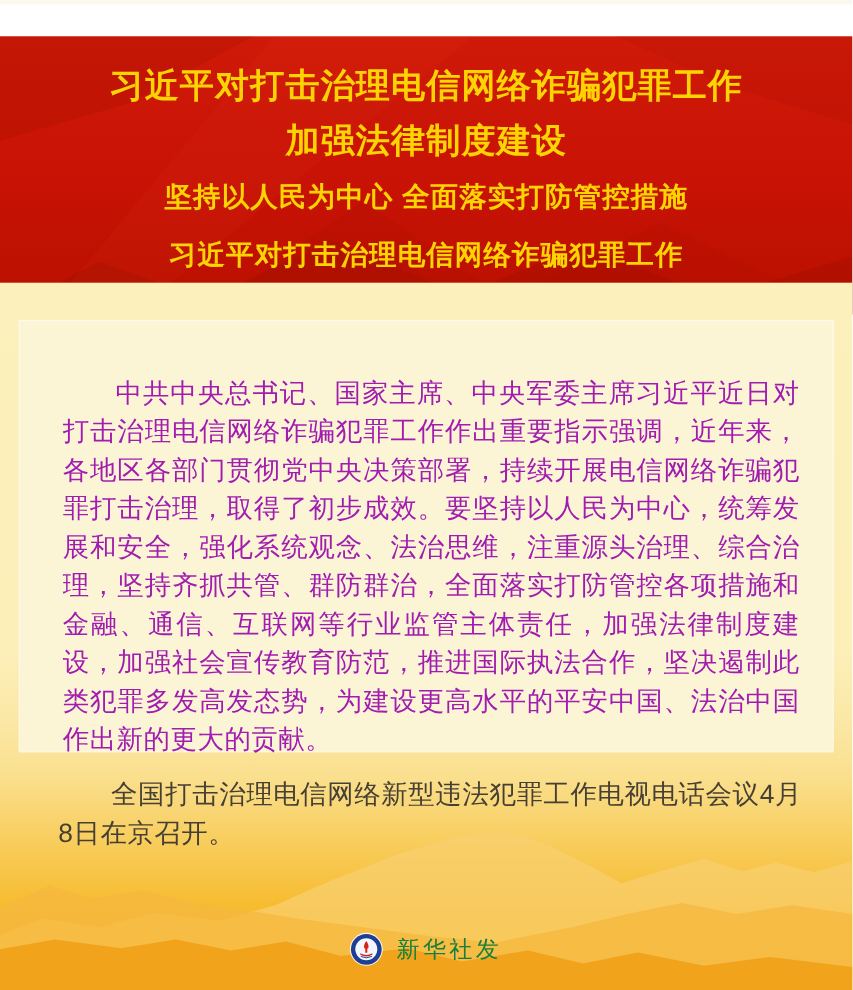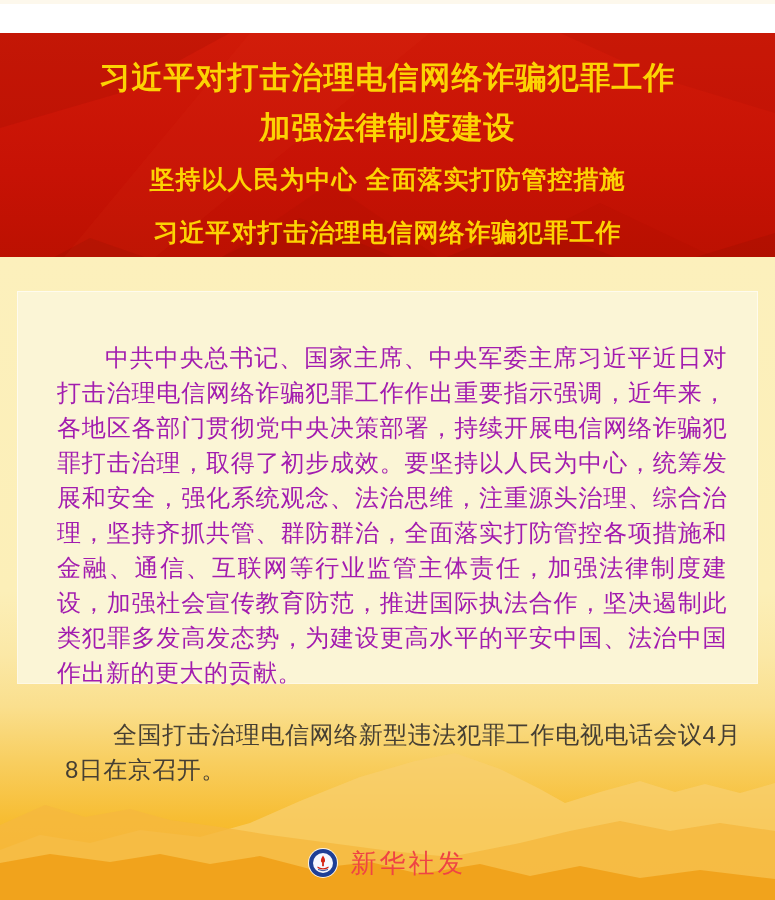--- a/index.html
+++ b/index.html
@@ -34,39 +34,39 @@
   .article-panel{
     position:absolute;left:18px;top:292px;width:739px;height:391px;
     background:#fbf5d6;box-shadow:0 0 0 1px rgba(255,255,255,.75);
     box-sizing:border-box;padding:44px 26px 0 35px;z-index:3;
   }
   .article-panel p{
     margin:4px;font-size:24px;line-height:35px;color:#a21caf;
     text-align:justify;text-indent:2em;letter-spacing:0.5px;
   }
   .followup{
-    position:absolute;left:53px;top:705px;width:676px;margin:12px;
+    position:absolute;left:53px;top:705px;width:676px;margin:0;
     font-size:24px;line-height:35px;color:#463f33;text-align:justify;
     text-indent:2em;letter-spacing:0.5px;z-index:4;
   }
   
   .credit{
     position:absolute;left:0;top:845px;width:775px;height:36px;
     display:flex;align-items:center;justify-content:center;gap:14px;z-index:5;
   }
   .emblem{
     width:28px;height:28px;border-radius:50%;background:#1e3f96;
     display:flex;align-items:center;justify-content:center;
     box-shadow:0 0 0 1px rgba(255,255,255,.85);flex:0 0 auto;
   }
   .emblem-core{
     width:20px;height:20px;border-radius:50%;background:#f4f7ff;
     display:flex;align-items:center;justify-content:center;overflow:hidden;
   }
-  .credit-text{font-size:26px;color:#ef4444;letter-spacing:3px;}
+  .credit-text{font-size:21px;color:#15803d;letter-spacing:3px;}
 </style>
 </head>
 <body>
 
 <div class="poster">
 
   <div class="top-strip"></div>
 
   <header class="masthead">
     <svg class="masthead-decor" viewBox="0 0 775 253" preserveAspectRatio="none" aria-hidden="true">

